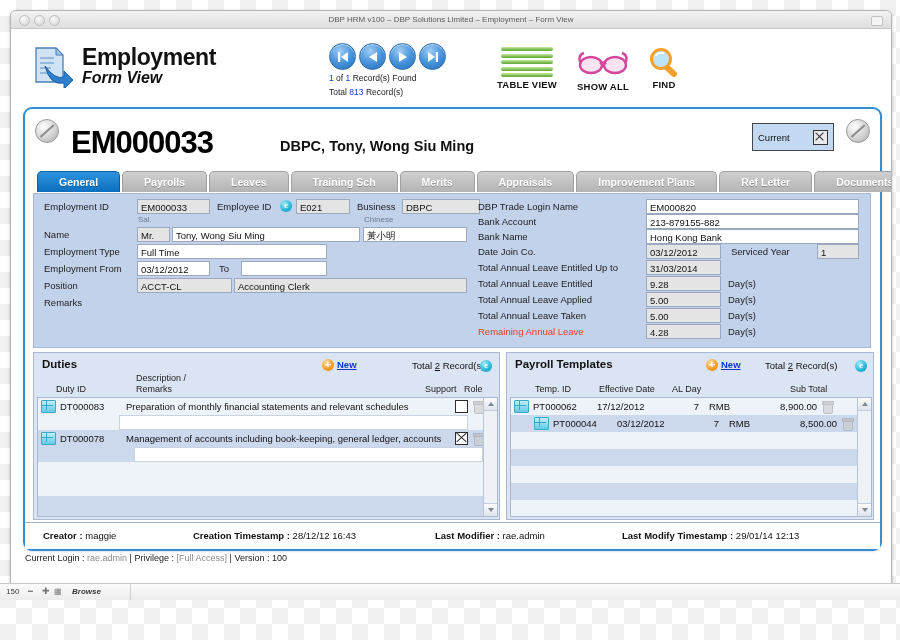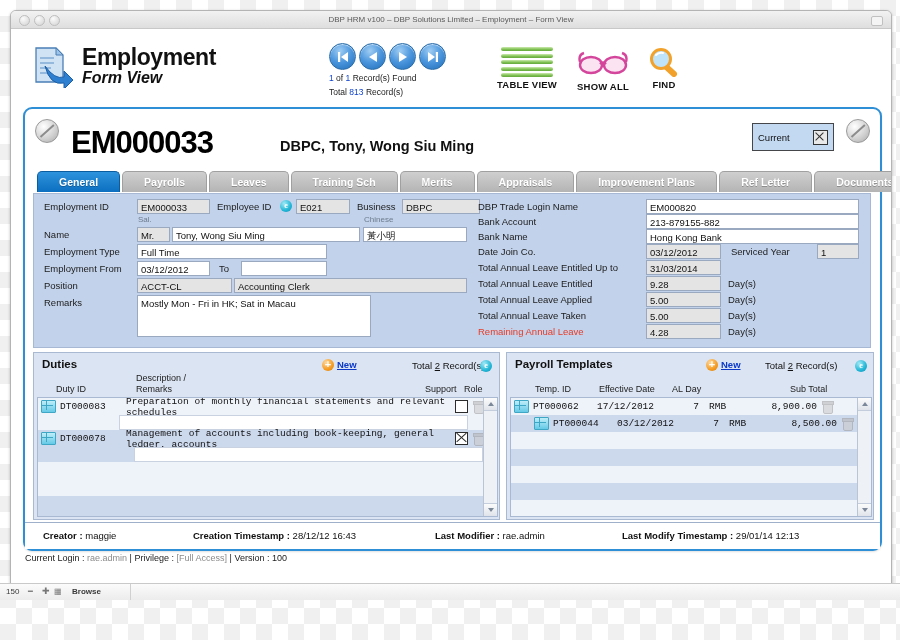--- a/index.html
+++ b/index.html
@@ -139,21 +139,21 @@
   }
   .sub-title { position:absolute; left:8px; top:5px; font-size:11.5px; font-weight:bold; color:#111;}
   .newlink { position:absolute; font-size:9.5px; color:#0b38c9; text-decoration:underline; font-weight:bold;}
   .plusicon { position:absolute; width:12px;height:12px;border-radius:50%;
               background:radial-gradient(circle at 35% 30%,#ffd79a,#f59b21 60%,#d97c08);
               color:#fff;font-size:11px;font-weight:bold;text-align:center;line-height:11px;}
   .totaltxt { position:absolute; font-size:9.5px; color:#111; }
   .totaltxt u { text-decoration:underline; }
   .colhead { position:absolute; font-size:9px; color:#1c1c1c; }
   .listbox { position:absolute; background:#fff; border:1px solid #a9b9d2; overflow:hidden;}
-  .row { display:flex; align-items:center; height:17px; font-size:9.5px; color:#111; position:relative;font-family:Liberation Mono, monospace;}
+  .row { display:flex; align-items:center; height:17px; font-size:9.5px; color:#111; position:relative;}
   .row.odd { background:#eef2f9; }
   .row.even { background:#ccd8ec;justify-content:center; }
   .row.blank-a { background:#eef2f9; }
   .row.blank-b { background:#ccd8ec; }
   .gridicon { width:13px;height:11px;margin:0 4px 0 3px; position:relative; flex:none;
               background:linear-gradient(#bfeef8,#65c9e6); border:1px solid #3fa7c6; border-radius:1px;}
   .gridicon::before{content:"";position:absolute;left:4px;top:0;width:1px;height:9px;background:#3fa7c6;}
   .gridicon::after{content:"";position:absolute;left:0;top:4px;width:11px;height:1px;background:#3fa7c6;}
   .trash { width:8px;height:11px; flex:none; position:relative; opacity:.55;}
   .trash::before{content:"";position:absolute;left:0;top:2px;width:8px;height:9px;
@@ -175,21 +175,21 @@
   
   .auditbar { position:absolute; left:0; right:0; bottom:0; height:26px;
               border-top:1px solid #9fb0cb; background:#fff; }
   .audit { position:absolute; font-size:9.5px; color:#111; top:7px;}
   .audit b { font-weight:bold; }
   .statusline { position:absolute; left:14px; top:524px; font-size:9px; color:#222;}
   .statusline .dim { color:#8b8b8b; }
   .osbar { position:absolute; left:0; top:583px; width:900px; height:16px;
            border-top:1px solid #c9c9c9; background:linear-gradient(#fbfbfb,#ececec); }
   .osbar .z { position:absolute; left:6px; top:3px; font-size:8px; color:#3a3a3a;}
-  .osbar .mode { position:absolute; left:72px; top:3px; font-size:8px; color:#3a3a3a; font-weight:bold;}
+  .osbar .mode { position:absolute; left:72px; top:3px; font-size:8px; color:#3a3a3a; font-weight:bold;font-style:italic;}
   .osbar .div { position:absolute; left:130px; top:0; bottom:0; width:1px; background:#d0d0d0;}
 </style>
 </head>
 <body>
 
 <div id="backdrop"></div>
 
 <div id="win">
 
   <div class="titlebar">
@@ -345,21 +345,20 @@
         <div class="lbl" style="left:10px; top:69px;">Employment From</div>
         <div class="fld" style="left:103px; top:67px; width:73px;">03/12/2012</div>
         <div class="lbl" style="left:185px; top:69px;">To</div>
         <div class="fld" style="left:207px; top:67px; width:86px;"></div>
 
         <div class="lbl" style="left:10px; top:86px;">Position</div>
         <div class="fld gray" style="left:103px; top:84px; width:95px;">ACCT-CL</div>
         <div class="fld gray" style="left:200px; top:84px; width:233px;">Accounting Clerk</div>
 
         <div class="lbl" style="left:10px; top:103px;">Remarks</div>
-        <div class="fld tall" style="left:103px; top:101px; width:234px;">Mostly Mon - Fri in HK; Sat in Macau</div>
 
         <div class="lbl" style="left:444px; top:7px;">DBP Trade Login Name</div>
         <div class="fld" style="left:612px; top:5px; width:213px;">EM000820</div>
 
         <div class="lbl" style="left:444px; top:22px;">Bank Account</div>
         <div class="fld" style="left:612px; top:20px; width:213px;">213-879155-882</div>
 
         <div class="lbl" style="left:444px; top:37px;">Bank Name</div>
         <div class="fld" style="left:612px; top:35px; width:213px;">Hong Kong Bank</div>
 

